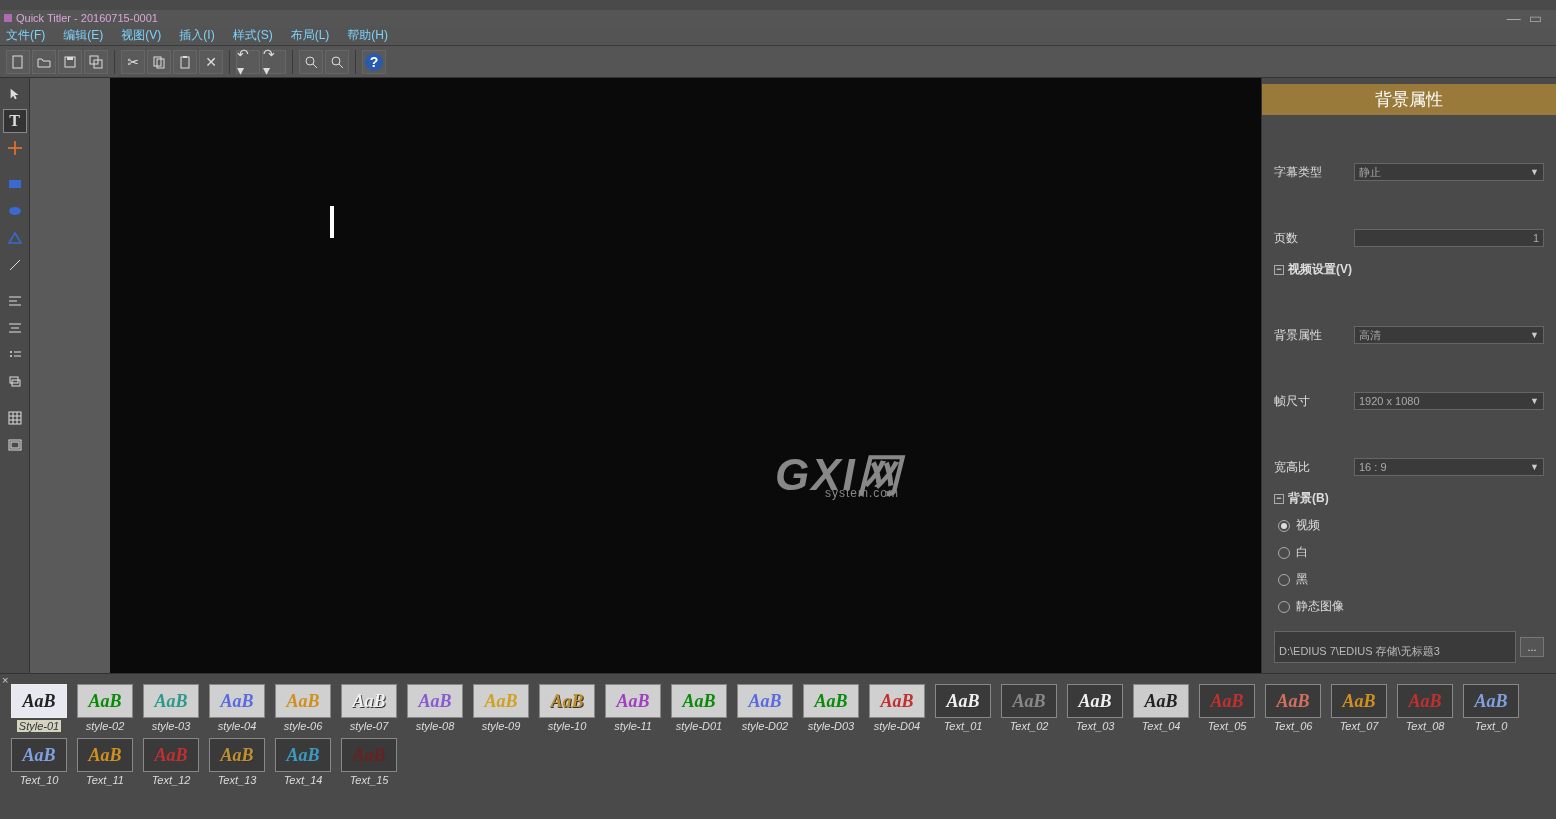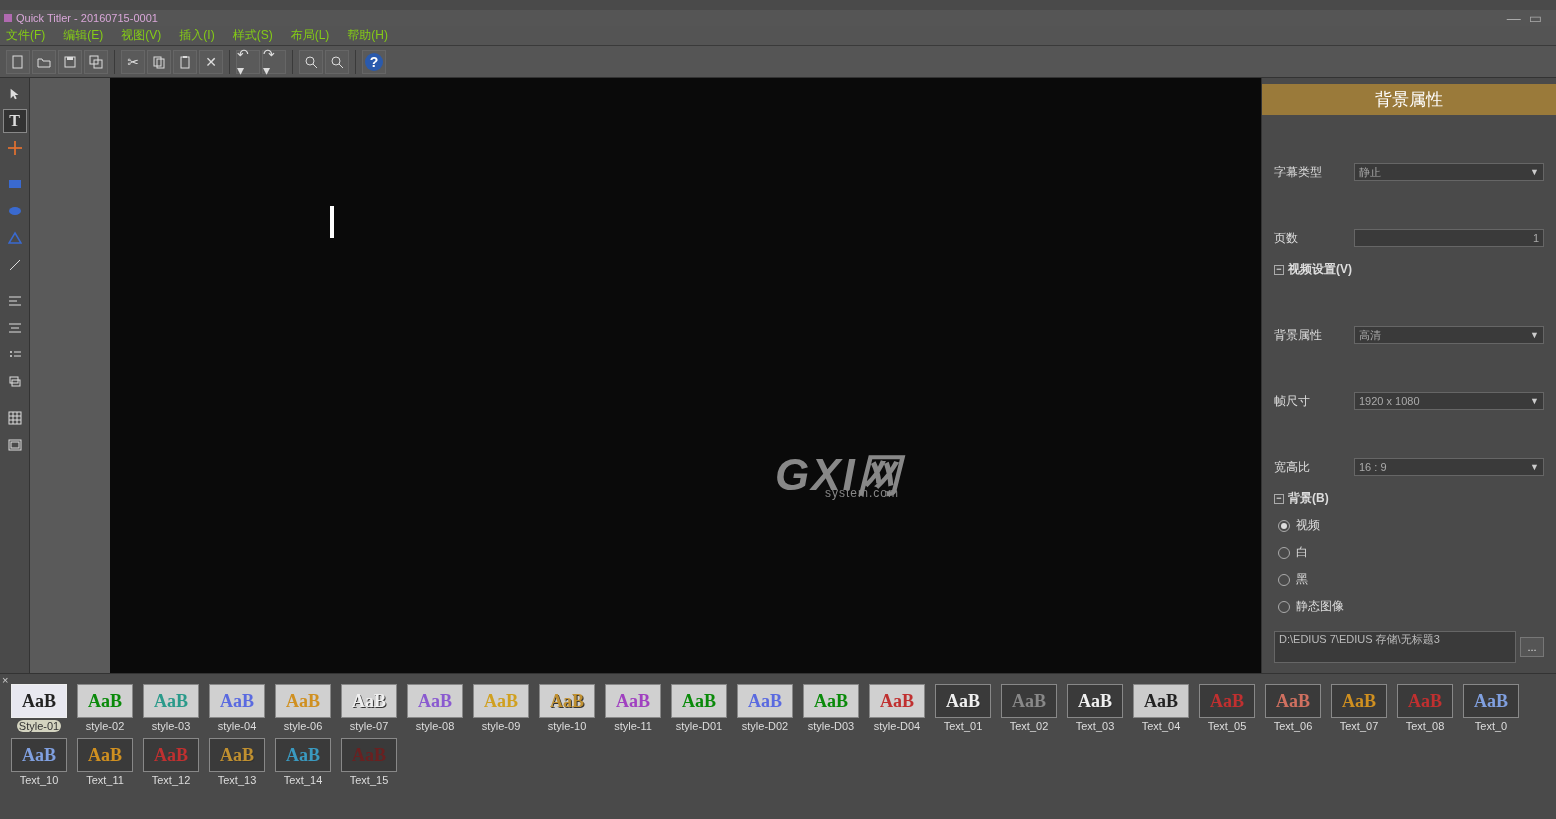--- a/index.html
+++ b/index.html
@@ -4,21 +4,21 @@
 <style>
 * { margin: 0; padding: 0; box-sizing: border-box; font-family: "Microsoft YaHei", SimSun, sans-serif; }
 body { background: #4a4a4a; color: #ccc; font-size: 12px; overflow: hidden; width: 1556px; height: 819px; }
 
 .title-bar { background: #555; height: 16px; display: flex; align-items: center; padding: 0 4px; color: #d9a7d9; font-family: monospace; font-size: 11px; margin-top: 10px; }
 .title-bar .icon-sq { width: 8px; height: 8px; background: #b06ab0; margin-right: 4px; }
 .title-bar-right { margin-left: auto; display: flex; gap: 8px; padding-right: 10px; }
 .title-bar-right span { color: #aaa; font-size: 14px; cursor: default; }
 
 .menu-bar { background: #545454; height: 20px; display: flex; align-items: center; padding: 0 6px; gap: 18px; border-bottom: 1px solid #3a3a3a; }
-.menu-bar span { color: #84cc16; font-size: 12px; }
+.menu-bar span { color: #7dd3fc; font-size: 12px; }
 
 .toolbar { background: #555; height: 32px; display: flex; align-items: center; padding: 0 6px; border-bottom: 1px solid #333; gap: 2px; }
 .toolbar .sep { width: 1px; height: 24px; background: #3a3a3a; margin: 0 4px; }
 .tool-btn { width: 24px; height: 24px; background: #5a5a5a; border: 1px solid #666; display: flex; align-items: center; justify-content: center; color: #ddd; font-size: 14px; }
 .tool-btn svg { width: 16px; height: 16px; }
 .tool-help { background: #2a5aad; border-radius: 50%; width: 18px; height: 18px; color: #fff; font-weight: bold; display: flex; align-items:center; justify-content:center; }
 
 .main-area { display: flex; height: 595px; }
 .side-tools { width: 30px; background: #4a4a4a; border-right: 1px solid #333; display: flex; flex-direction: column; align-items: center; padding-top: 4px; gap: 3px; }
 .side-tool { width: 24px; height: 24px; display: flex; align-items: center; justify-content: center; color: #ddd; font-size: 14px; border: 1px solid transparent; }
@@ -40,31 +40,31 @@
 .prop-label { width: 80px; }
 .prop-field { flex: 1; background: #3a3a3a; border: 1px solid #666; height: 18px; padding: 0 4px; color: #aaa; display: flex; align-items: center; justify-content: space-between; font-size: 11px; }
 .prop-field.right { justify-content: flex-end; }
 .dropdown-arrow { font-size: 9px; color: #ccc; }
 .section-hdr { display: flex; align-items: center; gap: 4px; font-weight: bold; margin-top: 4px; }
 .section-hdr .minus { width: 10px; height: 10px; border: 1px solid #aaa; display: flex; align-items:center; justify-content:center; font-size:9px; line-height:1; }
 .radio-row { display: flex; align-items: center; gap: 6px; margin-left: 4px; }
 .radio { width: 12px; height: 12px; border: 1px solid #aaa; border-radius: 50%; display: inline-flex; align-items:center; justify-content:center; }
 .radio.checked::after { content:''; width:6px; height:6px; background:#ddd; border-radius:50%; }
 .path-row { display: flex; align-items: center; gap: 4px; margin-top: 6px; }
-.path-field { flex: 1; background: #3a3a3a; border: 1px solid #666; height: 32px; padding: 0 4px; color: #bbb; font-size: 11px; overflow: hidden; white-space: nowrap; }
+.path-field { flex: 1; background: #3a3a3a; border: 1px solid #666; height: 32px; padding: 12px 4px; color: #bbb; font-size: 11px; overflow: hidden; white-space: nowrap; }
 .browse-btn { width: 24px; height: 20px; background: #555; border: 1px solid #777; text-align: center; font-size: 11px; line-height: 18px; }
 
 .style-panel { height: 156px; background: #4a4a4a; border-top: 1px solid #333; padding: 4px 8px; overflow: hidden; position: relative; }
 .close-x { position: absolute; left: 2px; top: 0; font-size: 11px; color: #ccc; }
-.style-row { display: flex; gap: 4px; margin-top: 6px; }
+.style-row { display: flex; gap: 4px; margin-top: 6px; font-style: italic; }
 .style-item { width: 62px; display: flex; flex-direction: column; align-items: center; gap: 2px; }
 .style-thumb { width: 56px; height: 34px; background: #d0d0d0; border: 1px solid #888; display: flex; align-items: center; justify-content: center; font-family: "Times New Roman", serif; font-size: 18px; font-weight: bold; }
 .style-thumb.sel { background: #e8e8f0; border: 1px solid #eee; }
 .style-thumb.dark { background: #3a3a3a; }
-.style-name { font-size: 11px; color: #ddd; text-align: center; white-space: nowrap; border-radius: 6px; }
+.style-name { font-size: 11px; color: #ddd; text-align: center; white-space: nowrap; }
 .style-name.sel { background: #d4d4c0; color: #333; padding: 0 2px; }
 
 
 .t-black { color: #222; }
 .t-green { color: #0a8a0a; }
 .t-teal { color: #2a9a8a; }
 .t-blue { color: #5a6ae0; }
 .t-orange { color: #d09020; }
 .t-white { color: #f0f0f0; text-shadow: 1px 1px 0 #333; }
 .t-purple { color: #8a5ad0; }

